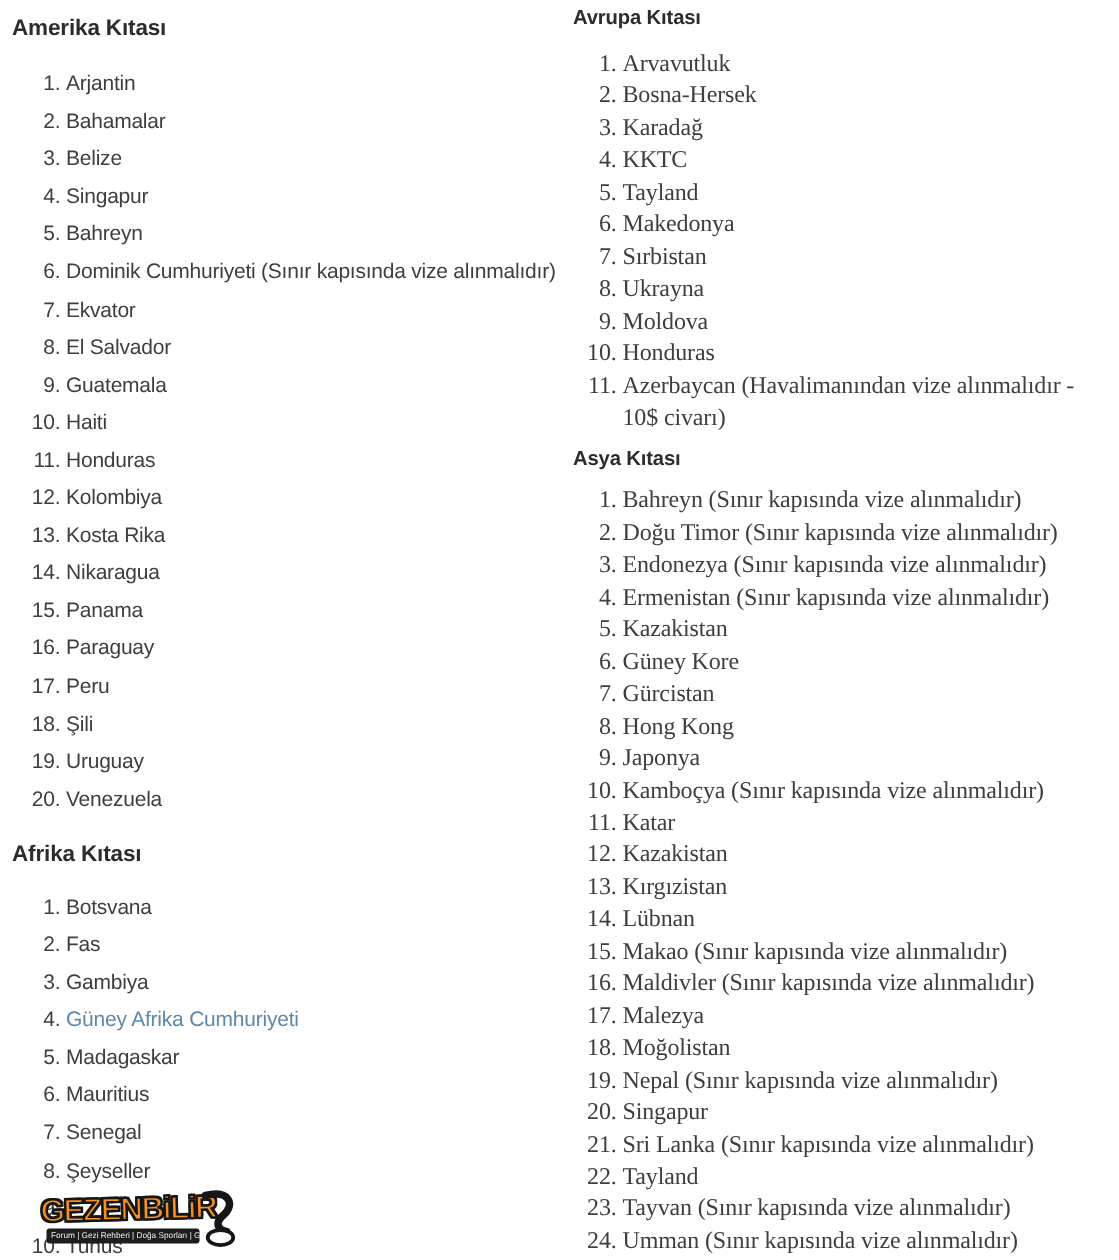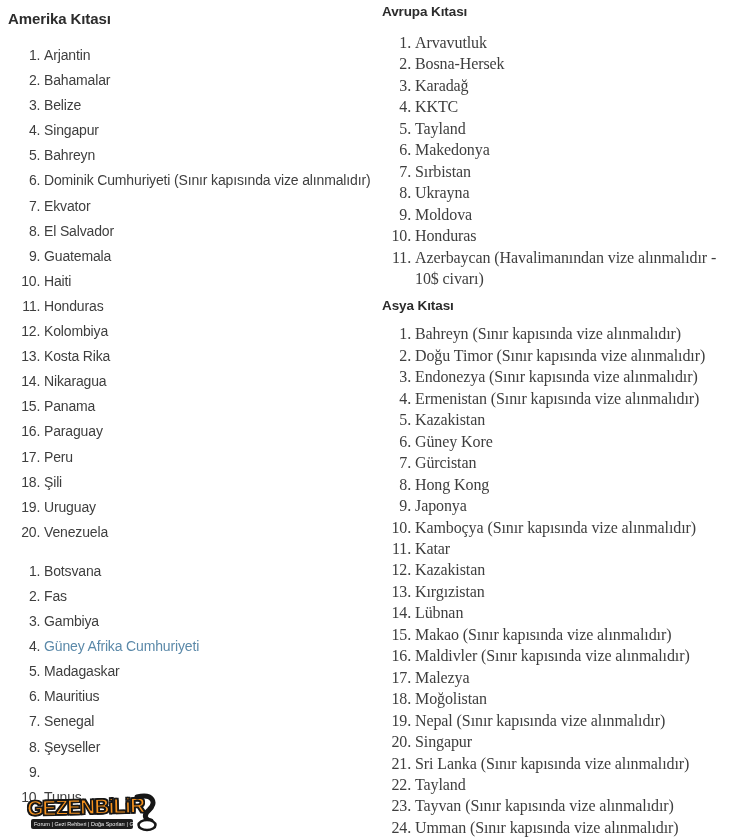--- a/index.html
+++ b/index.html
@@ -86,20 +86,21 @@
           <li>Nikaragua</li>
           <li>Panama</li>
           <li>Paraguay</li>
           <li>Peru</li>
           <li>Şili</li>
           <li>Uruguay</li>
           <li>Venezuela</li>
         </ol>
     </section>
     <section>
+      <h3 id="h-afrika">Afrika Kıtası</h3>
       <ol id="l-afrika">
           <li>Botsvana</li>
           <li>Fas</li>
           <li>Gambiya</li>
           <li><a href="#">Güney Afrika Cumhuriyeti</a></li>
           <li>Madagaskar</li>
           <li>Mauritius</li>
           <li>Senegal</li>
           <li>Şeyseller</li>
           <li></li>

